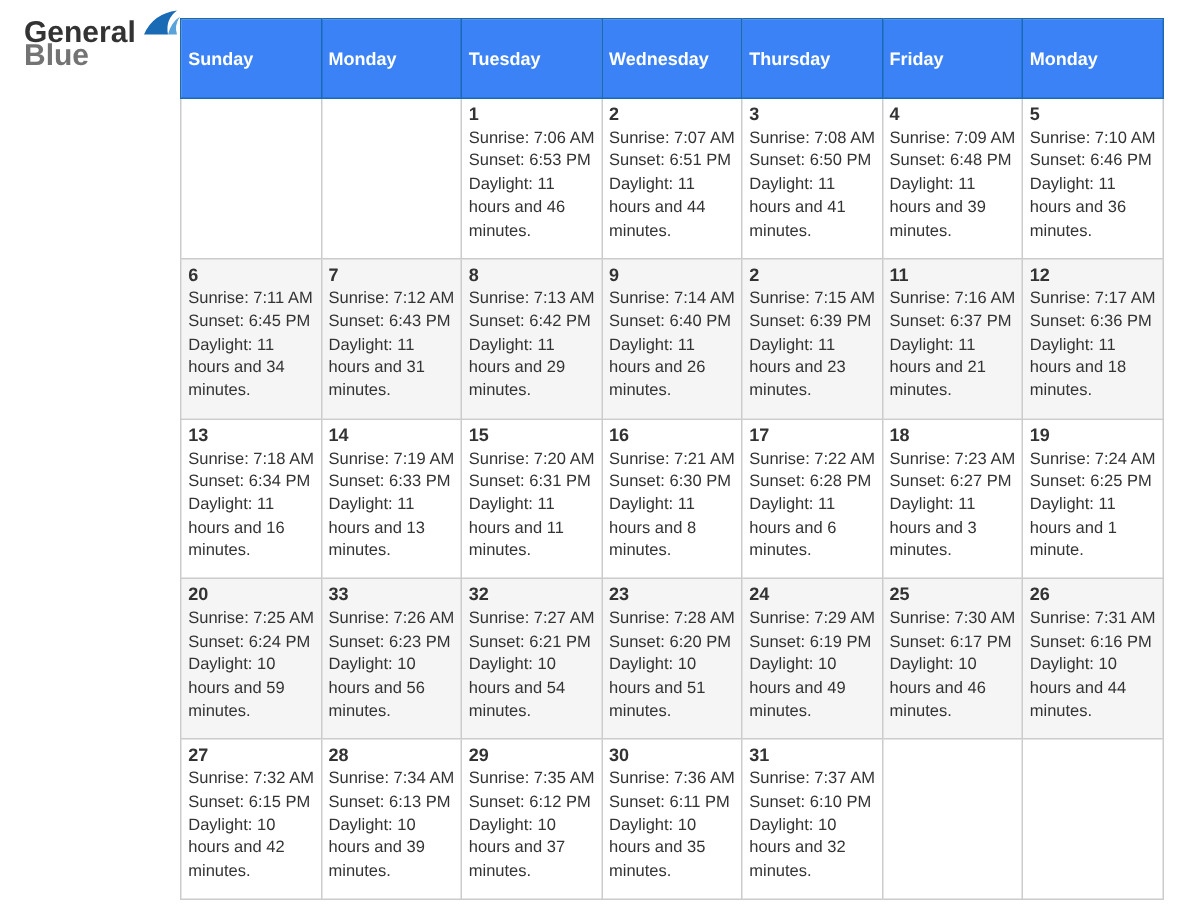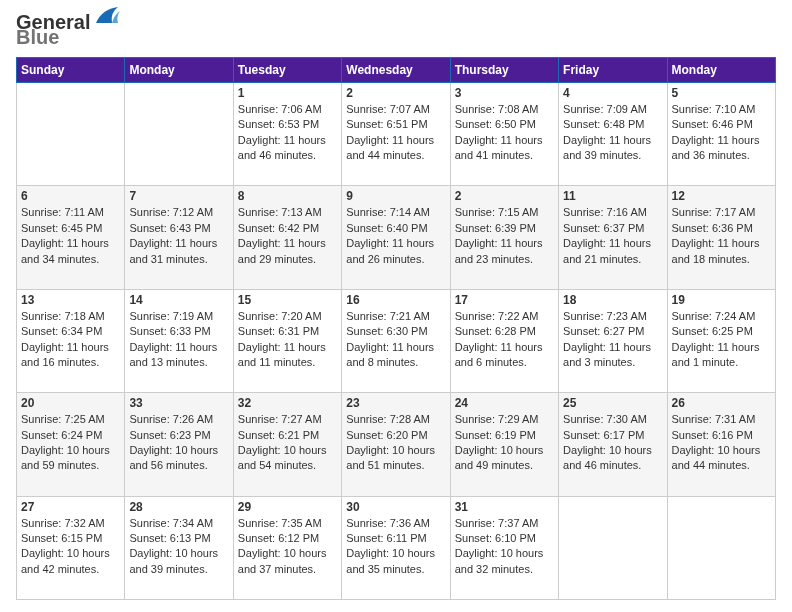--- a/index.html
+++ b/index.html
@@ -8,21 +8,21 @@
       background: #fff;
       width: 792px;
       height: 612px;
       overflow: hidden;
     }
     .page {
       width: 792px;
       height: 612px;
       padding: 12px 16px;
       display: flex;
-      flex-direction: column;
+      flex-direction: row;
     }
     .header {
       display: flex;
       justify-content: space-between;
       align-items: flex-start;
       margin-bottom: 8px;
     }
     .logo {
       display: flex;
       flex-direction: column;
@@ -42,25 +42,25 @@
       color: #555;
     }
     .calendar {
       flex: 1;
       border: 1px solid #ccc;
       border-collapse: collapse;
       width: 100%;
       table-layout: fixed;
     }
     .calendar th {
-      background-color: #4c1d95;
+      background-color: #3b82f6;
       color: #fff;
       font-size: 12px;
       font-weight: bold;
-      padding: 5px 4px;
+      padding: 19px 4px;
       text-align: left;
       border: 1px solid #1a6bb5;
     }
     .calendar td {
       border: 1px solid #ccc;
       vertical-align: top;
       padding: 3px 4px;
       font-size: 10px;
       color: #333;
       background: #fff;

